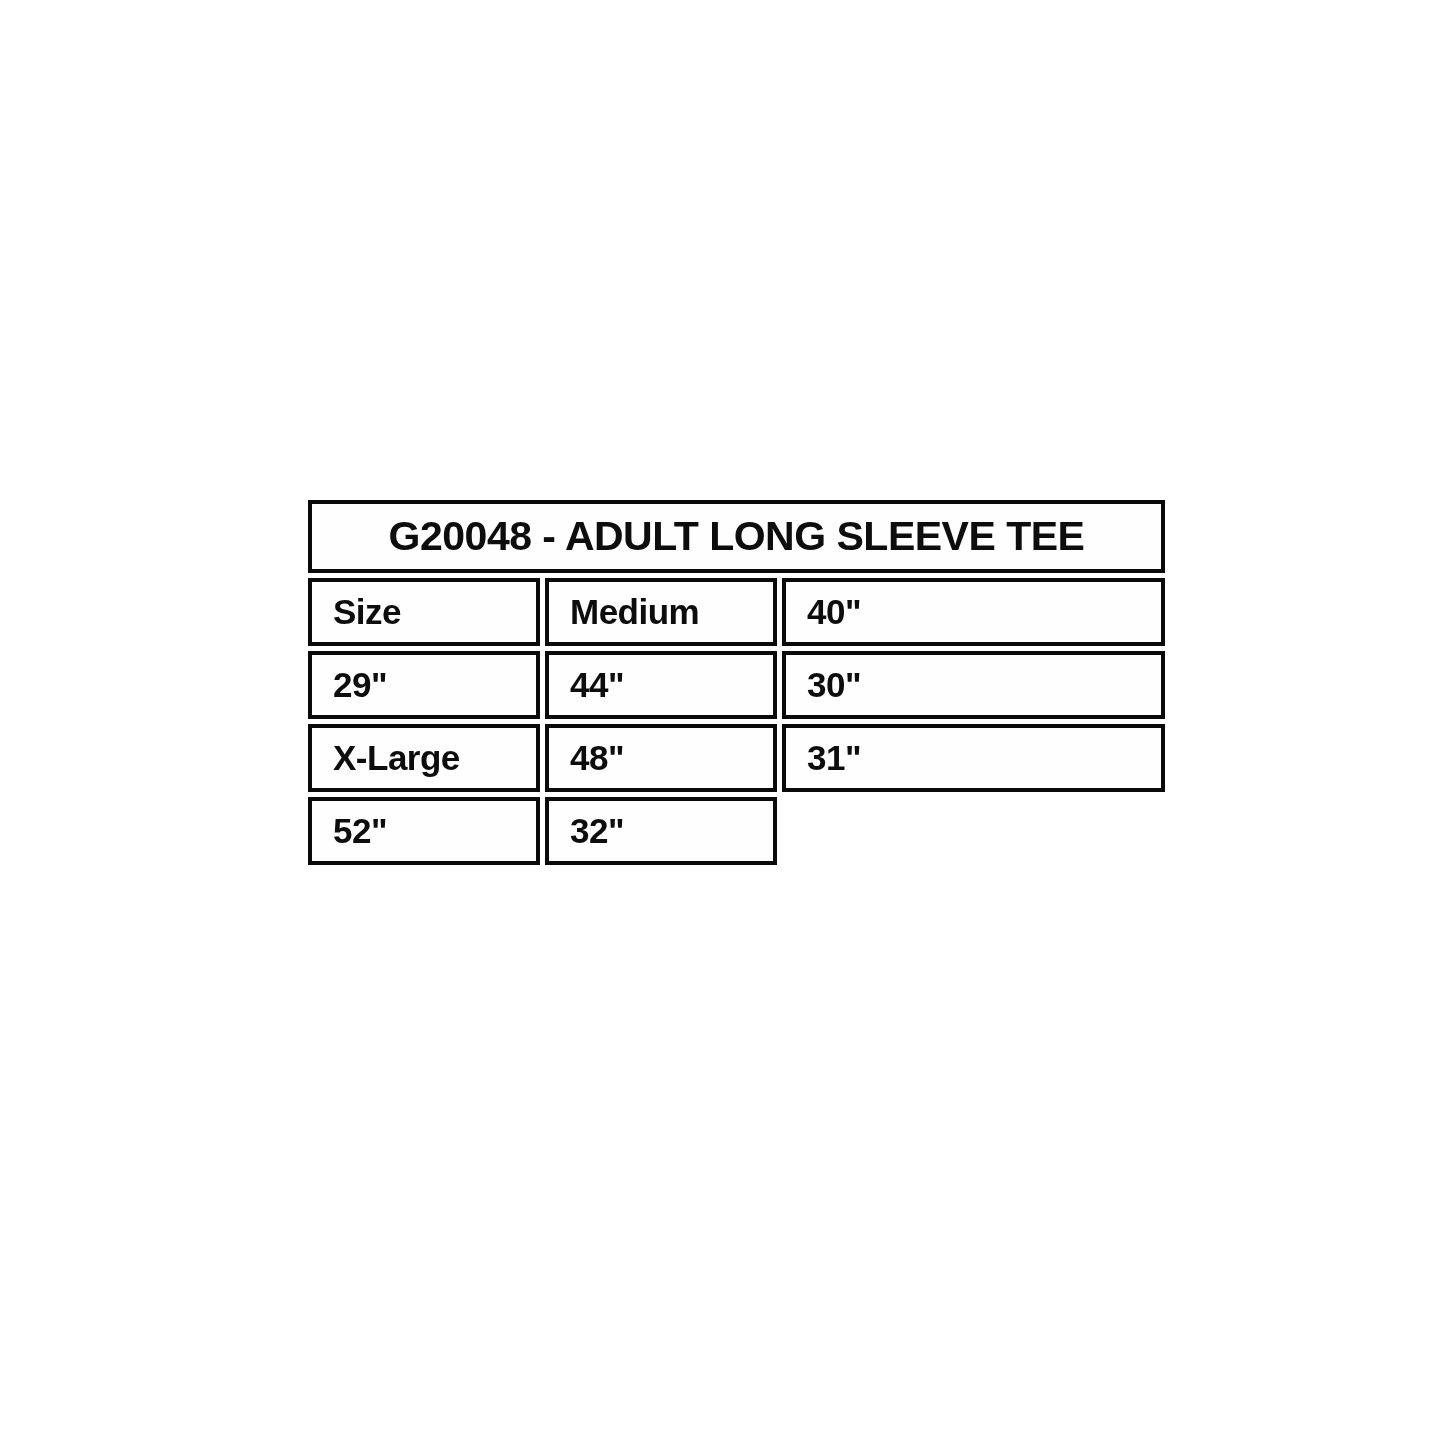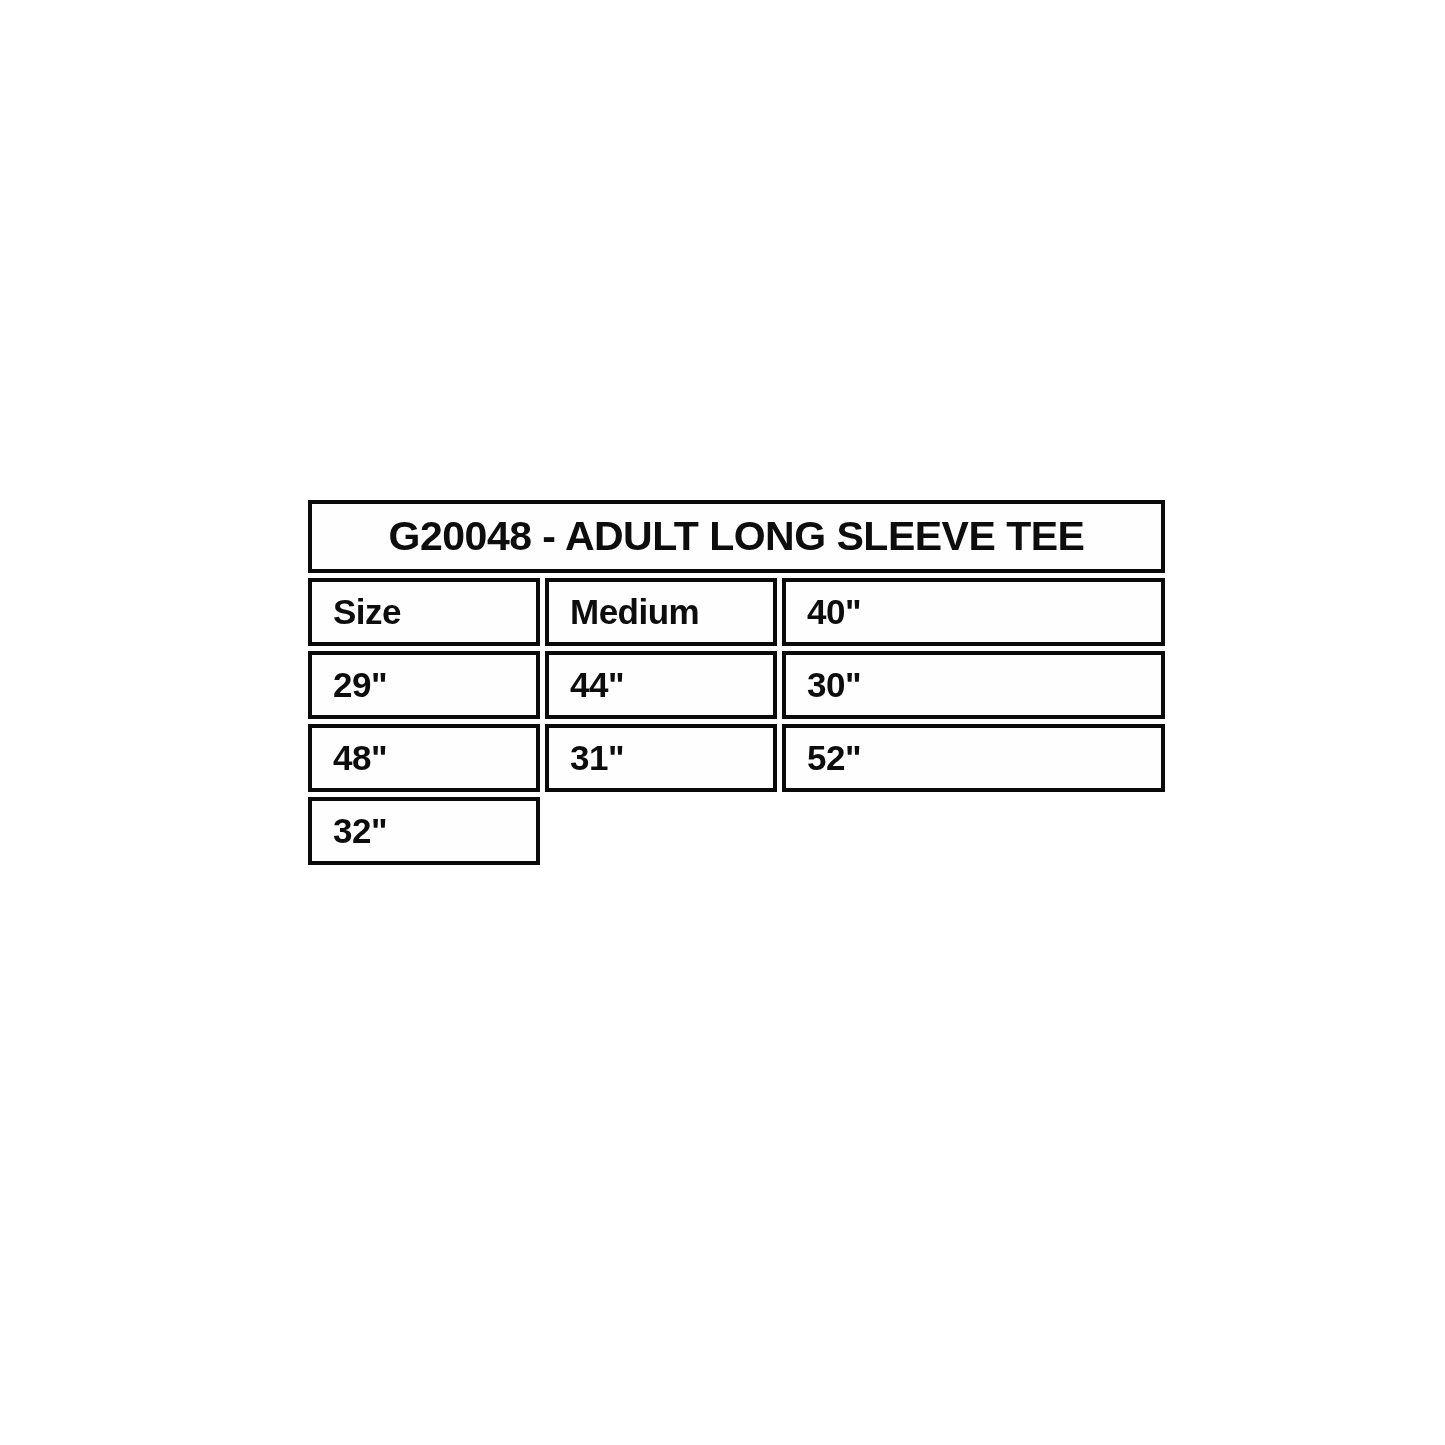--- a/index.html
+++ b/index.html
@@ -59,20 +59,21 @@
 
     <div class="cell header">Size</div>
     <div class="cell header">Medium</div>
 
     <div class="cell">40"</div>
     <div class="cell">29"</div>
 
     <div class="cell">44"</div>
     <div class="cell">30"</div>
 
+    <div class="cell">X-Large</div>
     <div class="cell">48"</div>
     <div class="cell">31"</div>
 
     <div class="cell">52"</div>
     <div class="cell">32"</div>
 
   </div>
 </div>
 
 </body></html>

